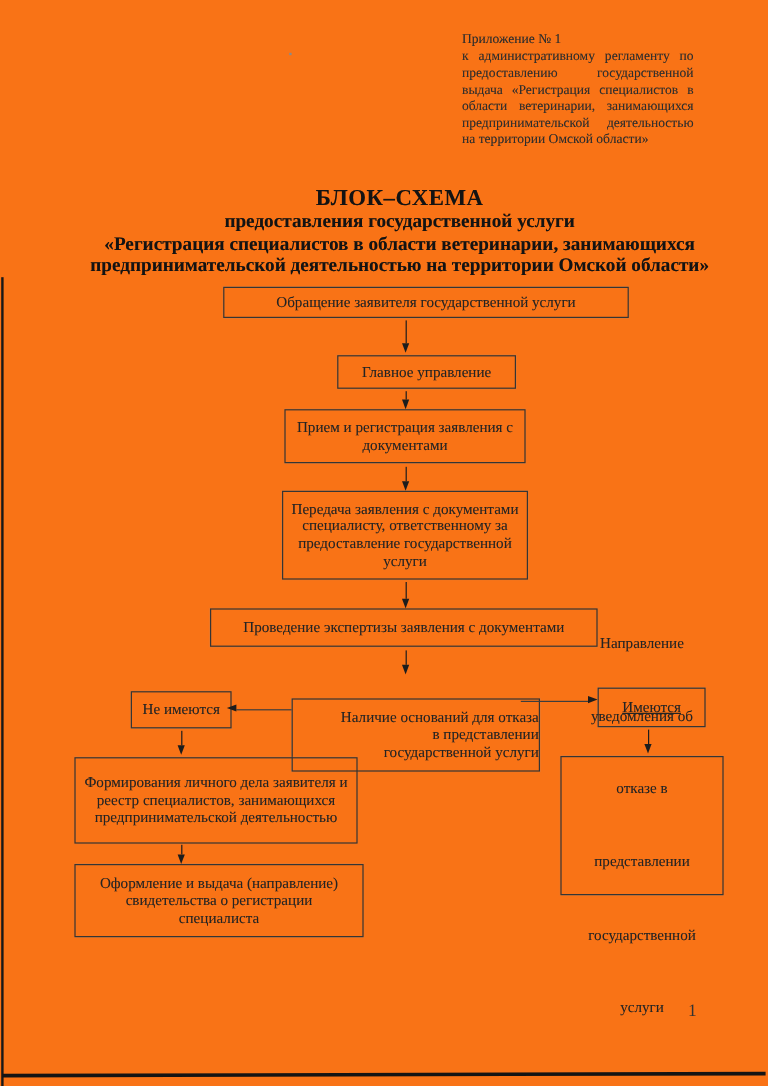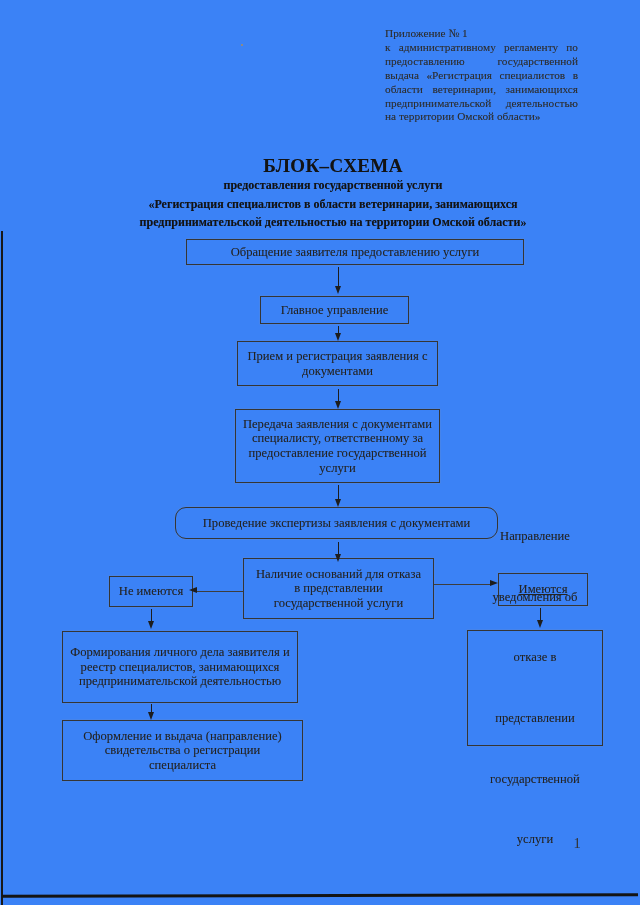--- a/index.html
+++ b/index.html
@@ -1,21 +1,21 @@
 <!DOCTYPE html>
 <html><head>
 <meta charset="utf-8">
 <style>
   html, body { margin: 0; padding: 0; background: #e8e8e8; }
   .page {
     position: relative;
     width: 640px;
     height: 905px;
     margin: 0 auto;
-    background: #3b82f6;
+    background: #f97316;
     overflow: hidden;
     font-family: "Liberation Serif", "DejaVu Serif", serif;
     color: #222;
   }
 
   
   .edge-line-left {
     position: absolute; left: 0.5px; top: 231px; width: 2px; height: 674px;
     background: #181818;
   }
@@ -36,21 +36,21 @@
     text-align: justify; text-align-last: justify;
   }
 
   
   .title {
     position: absolute; left: 26px; top: 156px; width: 614px;
     text-align: center; font-weight: bold; color: #131313;
     text-shadow: 0 0 0.5px rgba(20,20,20,0.4);
   }
   .title .t1 { font-size: 19px; line-height: 20px; letter-spacing: 0.4px; }
-  .title .t2 { font-size: 12px; line-height: 18.6px; }
+  .title .t2 { font-size: 16px; line-height: 18.6px; }
 
   
   .box {
     position: absolute; box-sizing: border-box;
     border: 1px solid #353535;
     display: flex; flex-direction: column;
     align-items: center; justify-content: center;
     text-align: center;
     font-size: 12.6px; line-height: 14.6px; color: #242424;
     text-shadow: 0 0 0.5px rgba(40,40,40,0.3);
@@ -103,44 +103,44 @@
   </div>
 
   <div class="title">
     <div class="t1">БЛОК–СХЕМА</div>
     <div class="t2">предоставления государственной услуги</div>
     <div class="t2">«Регистрация специалистов в области ветеринарии, занимающихся</div>
     <div class="t2">предпринимательской деятельностью на территории Омской области»</div>
   </div>
 
   <div class="box" style="left:186px;top:239px;width:338px;height:26px;">
-    <div class="bl">Обращение заявителя предоставлению услуги</div>
+    <div class="bl">Обращение заявителя государственной услуги</div>
   </div>
 
-  <div class="box" style="left:260px;top:296px;width:149px;height:28px;">
+  <div class="box" style="left:281px;top:296px;width:149px;height:28px;">
     <div class="bl">Главное управление</div>
   </div>
 
   <div class="box" style="left:237px;top:341px;width:201px;height:45px;">
     <div class="bl">Прием и регистрация заявления с</div>
     <div class="bl">документами</div>
   </div>
 
   <div class="box" style="left:235px;top:409px;width:205px;height:74px;">
     <div class="bl">Передача заявления с документами</div>
     <div class="bl">специалисту, ответственному за</div>
     <div class="bl">предоставление государственной</div>
     <div class="bl">услуги</div>
   </div>
 
-  <div class="box" style="left:175px;top:507px;width:323px;height:32px;border-radius:11px;">
+  <div class="box" style="left:175px;top:507px;width:323px;height:32px;">
     <div class="bl">Проведение экспертизы заявления с документами</div>
   </div>
 
-  <div class="box" style="left:243px;top:558px;width:191px;height:61px;">
+  <div class="box" style="left:243px;top:582px;width:207px;height:61px;align-items:flex-end;">
     <div class="bl">Наличие оснований для отказа</div>
     <div class="bl">в представлении</div>
     <div class="bl">государственной услуги</div>
   </div>
 
   <div class="box" style="left:109px;top:576px;width:84px;height:31px;">
     <div class="bl">Не имеются</div>
   </div>
 
   <div class="box" style="left:498px;top:573px;width:90px;height:33px;text-decoration:underline;">

